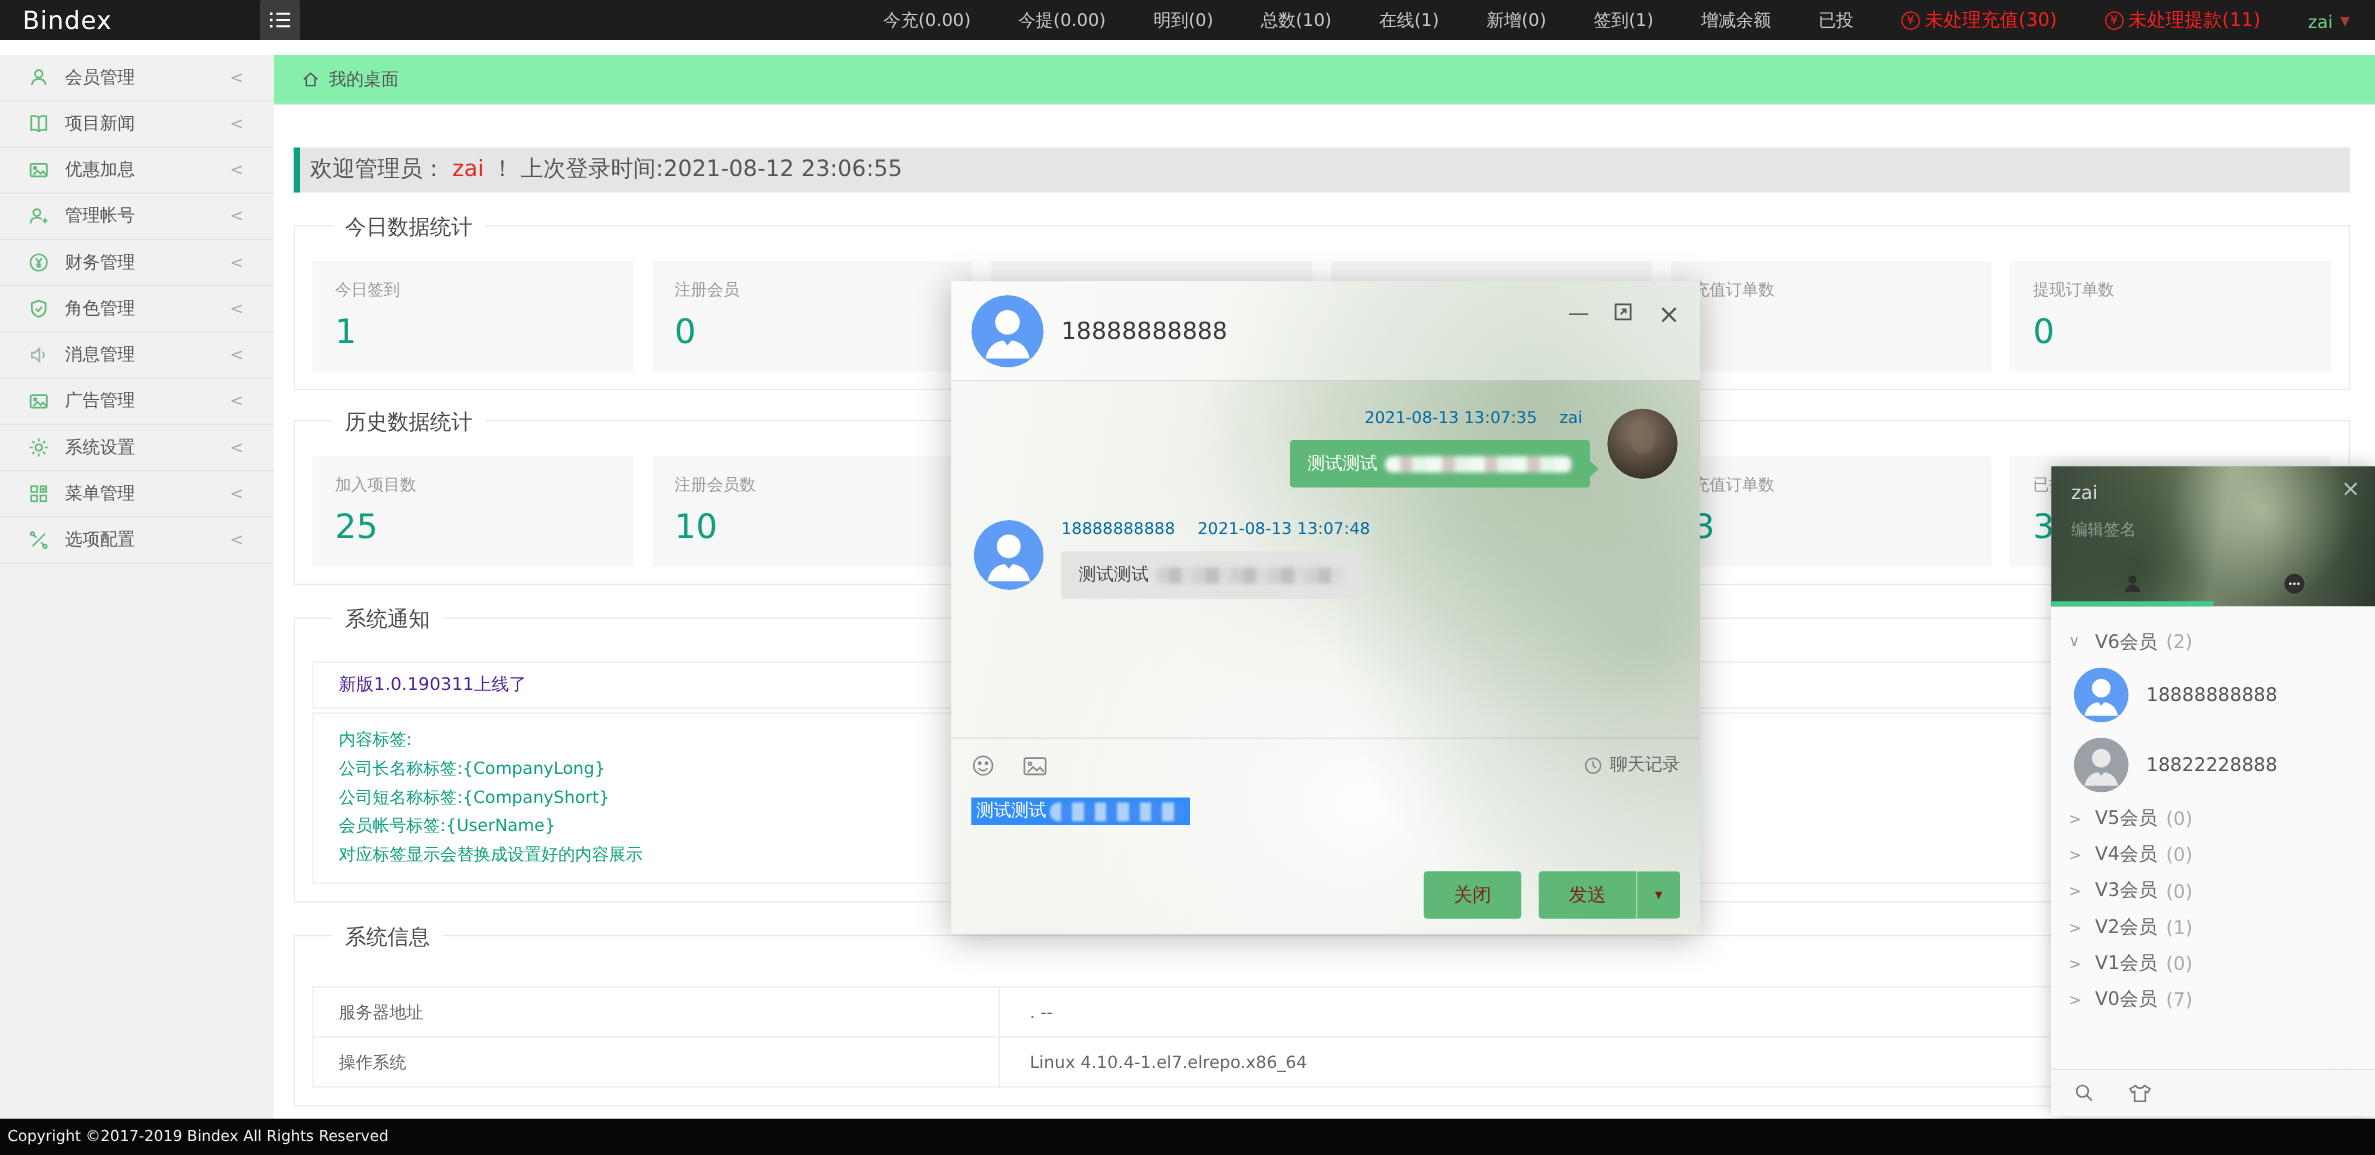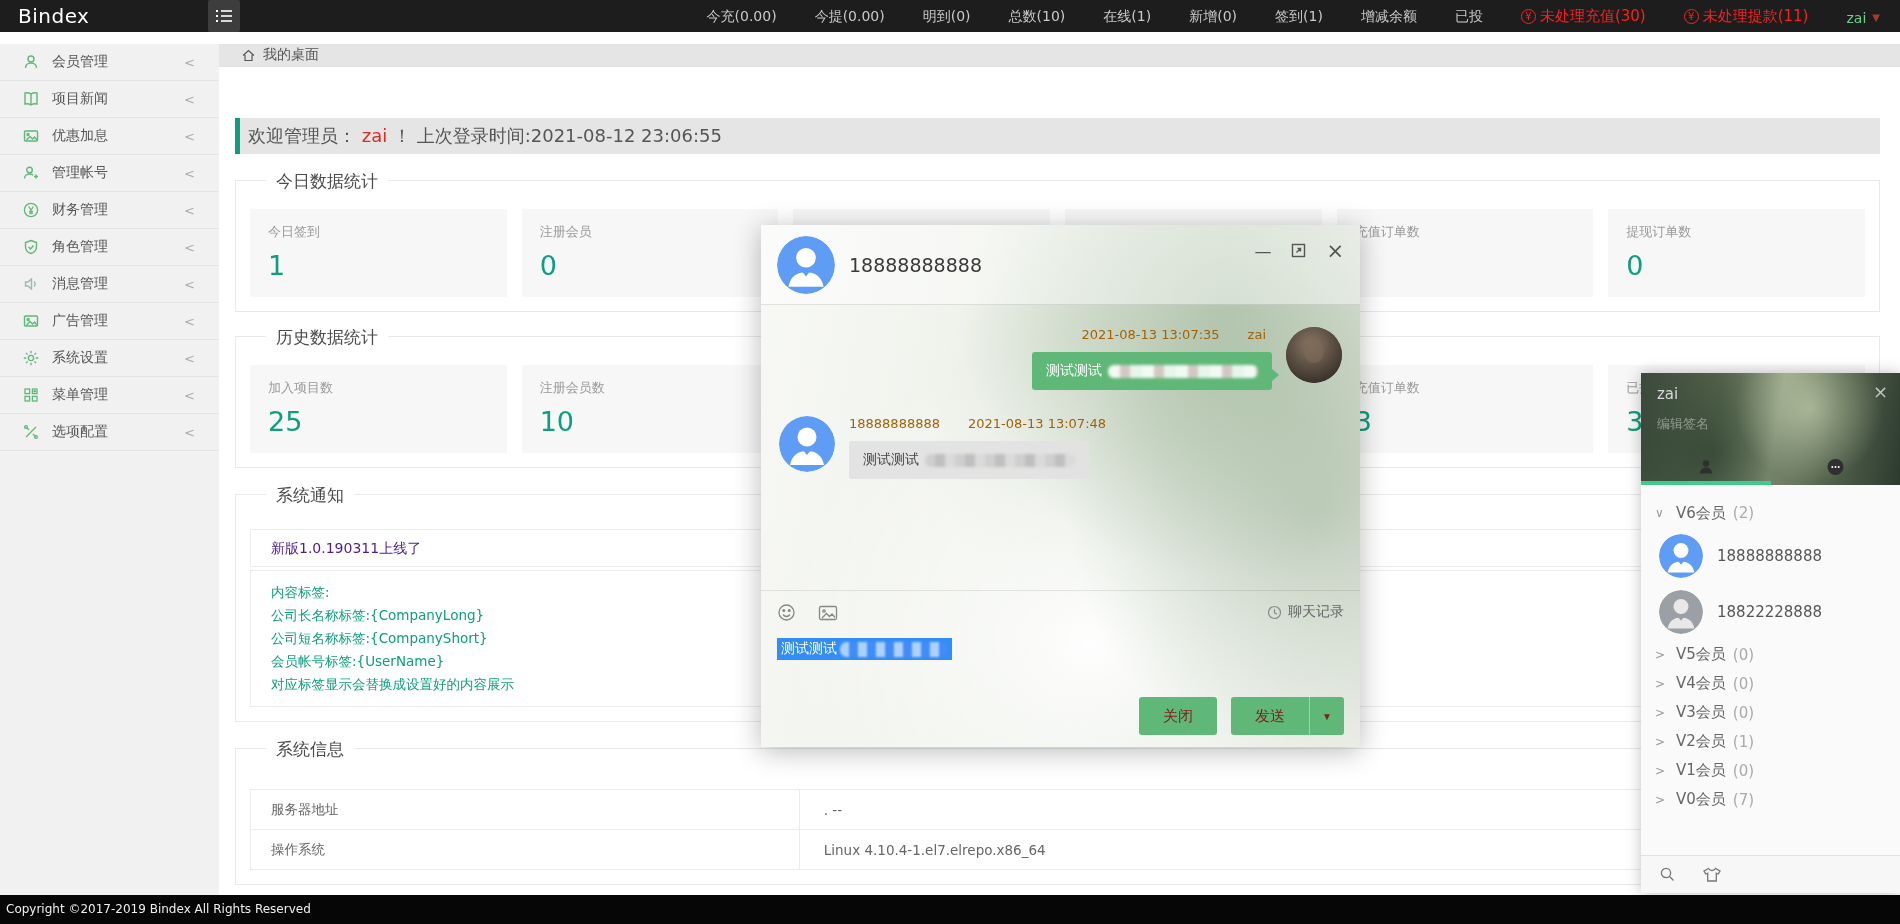--- a/index.html
+++ b/index.html
@@ -25,21 +25,21 @@
 
   
   .sidebar { position:absolute; top:44px; left:0; width:219px; bottom:29px; background:#f1f1f1; z-index:10; }
   .side-item { height:37px; display:flex; align-items:center; padding-left:22px;
                border-bottom:1px solid rgba(0,0,0,.05); cursor:pointer; position:relative; }
   .side-item .sicon { width:18px; height:18px; margin-right:12px; display:inline-flex; }
   .side-item .slabel { font-size:14px; color:#565656; }
   .side-item .schev { position:absolute; right:24px; color:#aaa; font-size:13px; }
 
   
-  .breadcrumb { position:absolute; top:44px; left:219px; right:0; height:23px; background:#e5e5e5;
+  .breadcrumb { position:absolute; top:44px; left:219px; right:0; height:40px; background:#86efac;
                 border-bottom:1px solid #e3e3e3; display:flex; align-items:center; gap:7px;
                 padding-left:22px; font-size:14px; color:#555; z-index:5; }
 
   
   .main { position:absolute; top:77px; left:219px; right:0; bottom:29px; background:#fff;
           overflow:hidden; padding:41px 20px 0 16px; }
   .alert-bar { background:#e5e5e5; border-left:5px solid #0d9f7e; height:36px; line-height:36px;
                padding-left:8px; font-size:18px; color:#555; }
   .alert-bar .red { color:#e02b22; }
 
@@ -75,21 +75,21 @@
   .dlg-header { height:80px; flex:none; display:flex; align-items:center; padding:0 16px;
                 background:rgba(255,255,255,.45); border-bottom:1px solid rgba(0,0,0,.1); }
   .dlg-title { font-size:19px; color:#3a3a3a; margin-left:14px; }
   .dlg-controls { position:absolute; top:16px; right:16px; display:flex; align-items:center; gap:20px;
                   color:#555; }
   .dlg-controls .ctl { font-size:17px; cursor:pointer; line-height:1; }
   .dlg-body { flex:1; padding:22px 18px 0; }
   .msg { display:flex; }
   .msg.out { justify-content:flex-end; }
   .msg .avatar56 { flex:none; }
-  .meta { font-size:13px; color:#a16207; margin-bottom:10px; display:flex; gap:28px; }
+  .meta { font-size:13px; color:#0369a1; margin-bottom:10px; display:flex; gap:18px; }
   .msg.out .meta { justify-content:flex-end; padding-right:6px; }
   .bubble { display:inline-block; padding:10px 14px; font-size:14px; border-radius:3px; position:relative; }
   .bubble.green { background:#5FB878; color:#fff; }
   .bubble.green::after { content:""; position:absolute; right:-7px; top:16px;
       border:7px solid transparent; border-left:8px solid #5FB878; border-right:0; }
   .bubble.gray { background:rgba(226,226,226,.95); color:#444; }
   .msg.out .stack { margin-right:14px; text-align:right; }
   .msg.in .stack { margin-left:14px; }
   .msg.in { margin-top:26px; }
   .redact { display:inline-block; vertical-align:middle; height:13px; width:150px; border-radius:6px;

